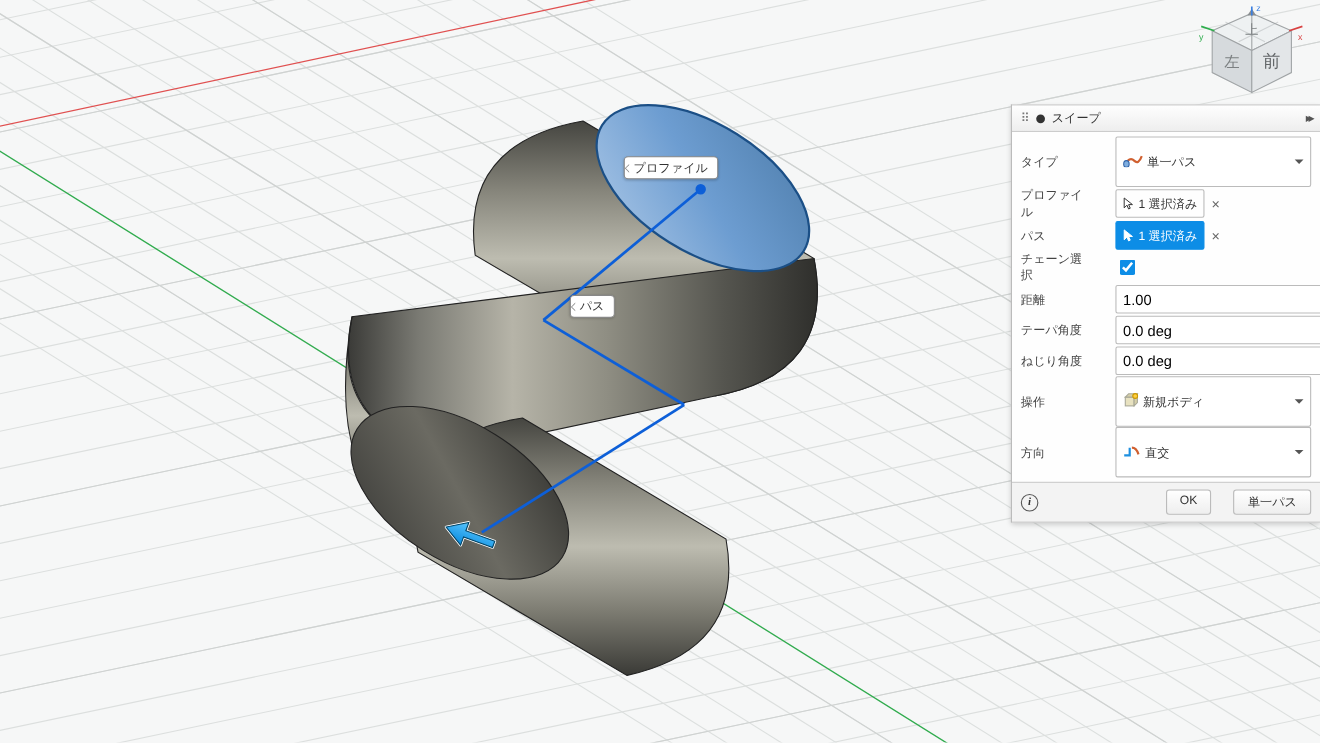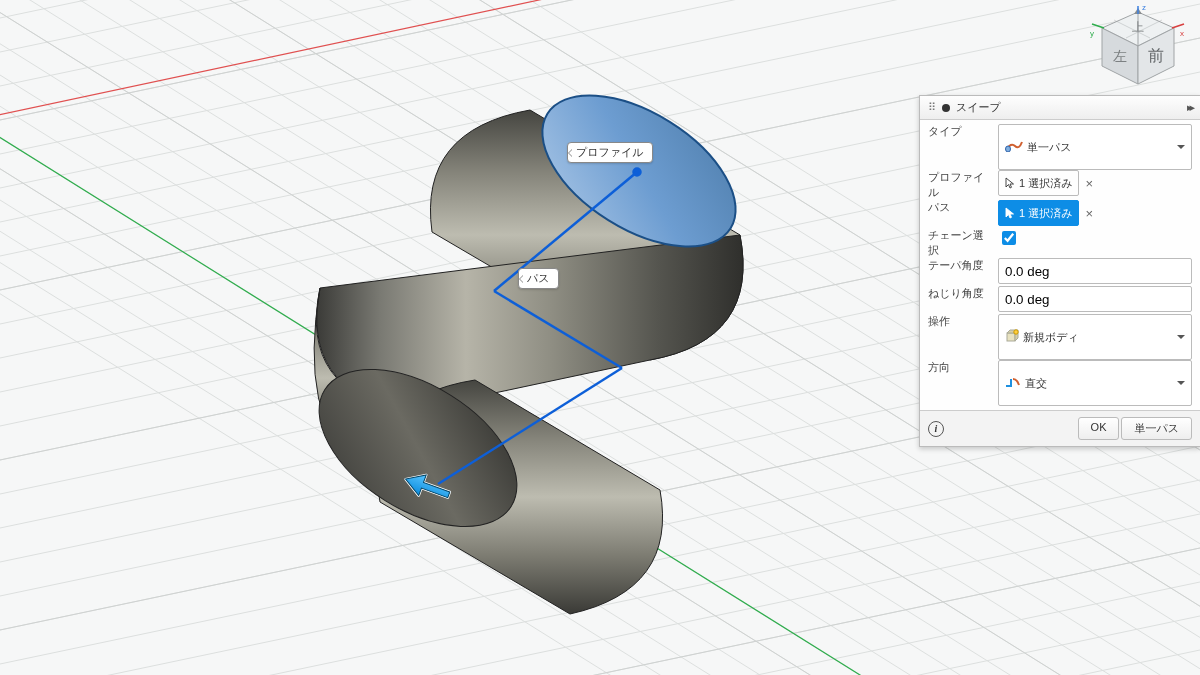--- a/index.html
+++ b/index.html
@@ -6,21 +6,21 @@
 #viewport{position:absolute;inset:0;background:#f6f7f7}
 .callout{position:absolute;background:#fff;border:1px solid #888;border-radius:4px;padding:2px 8px;font-size:11px;color:#333;box-shadow:0 1px 2px rgba(0,0,0,.15)}
 .callout:before{content:"";position:absolute;left:-4px;top:50%;margin-top:-4px;border:4px solid transparent;border-right-color:#888}
 .callout:after{content:"";position:absolute;left:-3px;top:50%;margin-top:-4px;border:4px solid transparent;border-right-color:#fff}
 #panel{position:absolute;top:95px;right:0;width:280px;background:#fefefe;border:1px solid #bbb;border-right:none;box-shadow:0 2px 5px rgba(0,0,0,.2);font-size:11px;color:#333}
 #panel .title{display:flex;align-items:center;gap:6px;padding:4px 8px;background:linear-gradient(#fefefe,#eee);border-bottom:1px solid #ccc}
 #panel .tabs{display:flex;border-bottom:1px solid #ccc}
 #panel .tab{padding:5px 12px;border-right:1px solid #ccc;cursor:pointer;color:#0066cc}
 #panel .tab.active{background:#fff;color:#333;border-bottom:2px solid #fff;margin-bottom:-1px}
 #panel .rows{padding:4px 8px}
-#panel .row{display:flex;align-items:flex-start;min-height:28px;gap:8px}
+#panel .row{display:flex;align-items:center;min-height:28px;gap:24px}
 #panel .label{width:62px;flex:none;color:#444}
 #panel .ctrl{flex:1;display:flex;align-items:center;gap:6px}
 #panel .select{flex:1;display:flex;align-items:center;justify-content:space-between;border:1px solid #bbb;background:#fff;padding:12px 6px;height:20px;border-radius:2px}
 #panel .select .iconbox{display:flex;align-items:center;gap:4px}
 #panel .input{flex:1;border:1px solid #bbb;background:#fff;padding:2px 6px;height:20px;border-radius:2px}
 #panel .chip{display:flex;align-items:center;gap:4px;border:1px solid #bbb;border-radius:2px;padding:2px 6px;height:20px}
 #panel .chip.active{background:#0d8de6;color:#fff;border-color:#0d8de6}
 #panel .x{color:#666;cursor:pointer;font-size:13px}
 #panel .footer{display:flex;align-items:center;justify-content:space-between;padding:6px 8px;border-top:1px solid #ccc;background:#f3f3f3}
 #panel .btn{border:1px solid #bbb;background:linear-gradient(#fff,#eee);padding:3px 12px;border-radius:3px;cursor:pointer}
@@ -262,20 +262,26 @@
         <span class="x">×</span>
       </div>
     </div>
     <div class="row">
         <div class="label">チェーン選択</div>
       <div class="ctrl">
           <input type="checkbox" class="chk" checked="" style="">
         </div>
     </div>
     <div class="row">
+        <div class="label">距離</div>
+      <div class="ctrl">
+          <input class="input" value="1.00" style="">
+        </div>
+    </div>
+    <div class="row">
         <div class="label">テーパ角度</div>
       <div class="ctrl">
           <input class="input" value="0.0 deg" style="">
         </div>
     </div>
     <div class="row">
         <div class="label">ねじり角度</div>
       <div class="ctrl">
           <input class="input" value="0.0 deg" style="">
         </div>
@@ -311,18 +317,18 @@
         </span>
               <span>直交</span>
             </span>
         <span class="caret"></span>
       </div>
         </div>
     </div>
   </div>
   <div class="footer">
     <div class="infoicon">i</div>
-    <div style="display:flex;gap:2px">
+    <div style="display:flex;gap:20px">
       <div class="btn">OK</div>
       <div class="btn">単一パス</div>
     </div>
   </div>
 </div>
 
 </body></html>

